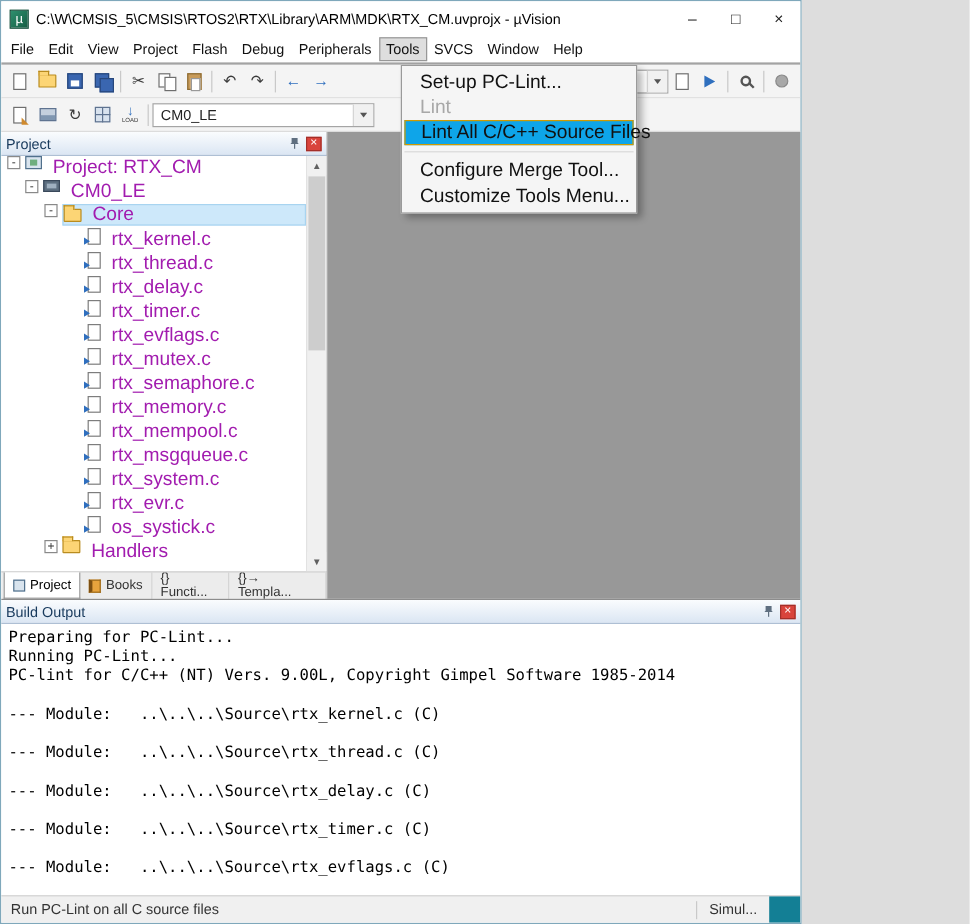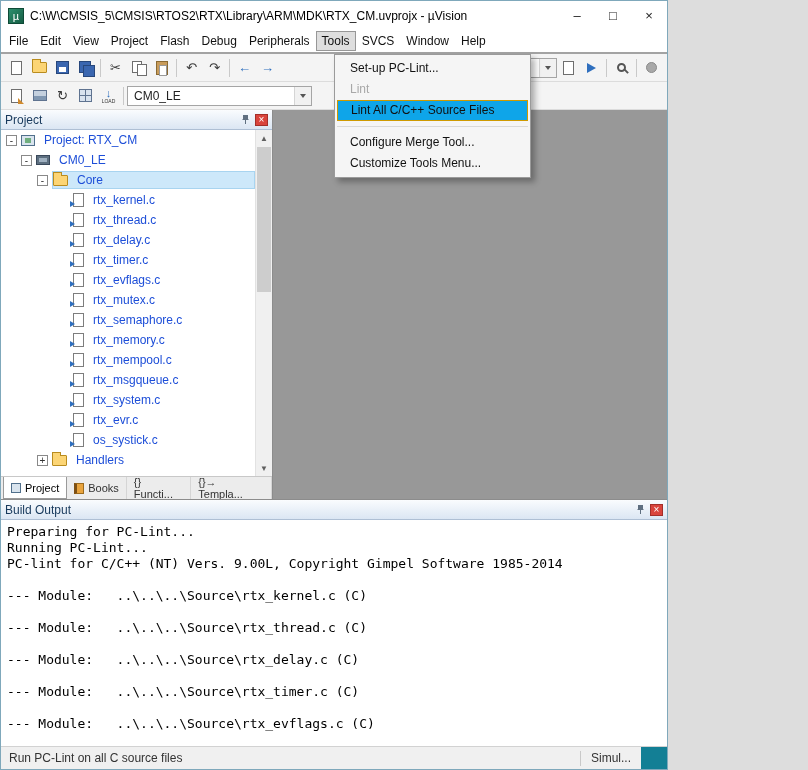--- a/index.html
+++ b/index.html
@@ -69,41 +69,41 @@
            font-size:12px; flex:none; }
   .combo .val { padding:0 6px; flex:1; color:#222; white-space:nowrap; overflow:hidden; }
   .combo .drop { width:17px; height:100%; background:#f1f1f1; border-left:1px solid #d5d5d5;
                  display:flex; align-items:center; justify-content:center; }
   .combo .drop::after { content:""; width:0; height:0; border-style:solid; border-width:4px 3px 0 3px;
                         border-color:#555 transparent transparent transparent; }
 
   
   .tools-menu { position:absolute; left:333px; top:53px; width:197px; background:#f5f5f5;
                 border:1px solid #9a9a9a; box-shadow:4px 4px 6px rgba(0,0,0,0.3); padding:3px 0;
-                z-index:50; font-size:12px; }
+                z-index:50; font-size:16px; }
   .mi { height:21px; line-height:21px; padding-left:15px; color:#111; white-space:nowrap; }
   .mi.disabled { color:#a8a8a8; }
   .mi.highlighted { background:#0ea5e9; border:1px solid #cf9a00; margin:0 2px; padding-left:13px;
                     height:21px; line-height:19px; }
   .menu-sep { border-top:1px solid #d9d9d9; margin:5px 2px; }
 
   
   .main { flex:1; display:flex; min-height:0; }
   .project-panel { width:272px; flex:none; display:flex; flex-direction:column; border-right:1px solid #8c8c8c; background:#fff; }
   .panel-header { height:20px; flex:none; background:linear-gradient(#fafcfe,#dbe6f3); border-bottom:1px solid #aebfd4;
                   display:flex; align-items:center; padding:0 4px; }
   .panel-title { font-size:12px; color:#17395c; flex:1; }
   .pin-ic { margin-right:4px; display:flex; }
   .panel-x { width:13px; height:12px; background:#d9443c; border:1px solid #a32f29; color:#fff;
              font-size:10px; line-height:10px; text-align:center; }
   .panel-x::before { content:"×"; }
 
   .tree { flex:1; position:relative; overflow:hidden; background:#fff; }
   .tree-rows { margin-right:17px; }
-  .trow { height:20px; display:flex; align-items:center; font-size:12px; color:#1d4ed8; white-space:nowrap; }
+  .trow { height:20px; display:flex; font-size:16px; color:#a21caf; white-space:nowrap; }
   .lv0 { padding-left:5px; } .lv1 { padding-left:20px; } .lv2 { padding-left:36px; } .lv3 { padding-left:72px; }
   .exp { width:11px; height:11px; border:1px solid #898989; background:#fff; color:#333;
          font-size:10px; line-height:9px; text-align:center; margin-right:4px; flex:none; }
   .exp.minus::before { content:"-"; } .exp.plus::before { content:"+"; }
   .tico { margin-right:5px; flex:none; }
   .ic-chip { width:14px; height:11px; background:#d9e4ee; border:1px solid #51708c; position:relative; }
   .ic-chip::after { content:""; position:absolute; left:3px; top:2px; width:6px; height:5px; background:#6fae7e; }
   .ic-target { width:14px; height:10px; background:#5d6f80; border:1px solid #39485a; position:relative; }
   .ic-target::after { content:""; position:absolute; left:2px; top:2px; width:8px; height:4px; background:#9fb0c0; }
   .ic-file { width:11px; height:14px; background:#fff; border:1px solid #7d7d7d; position:relative; }

